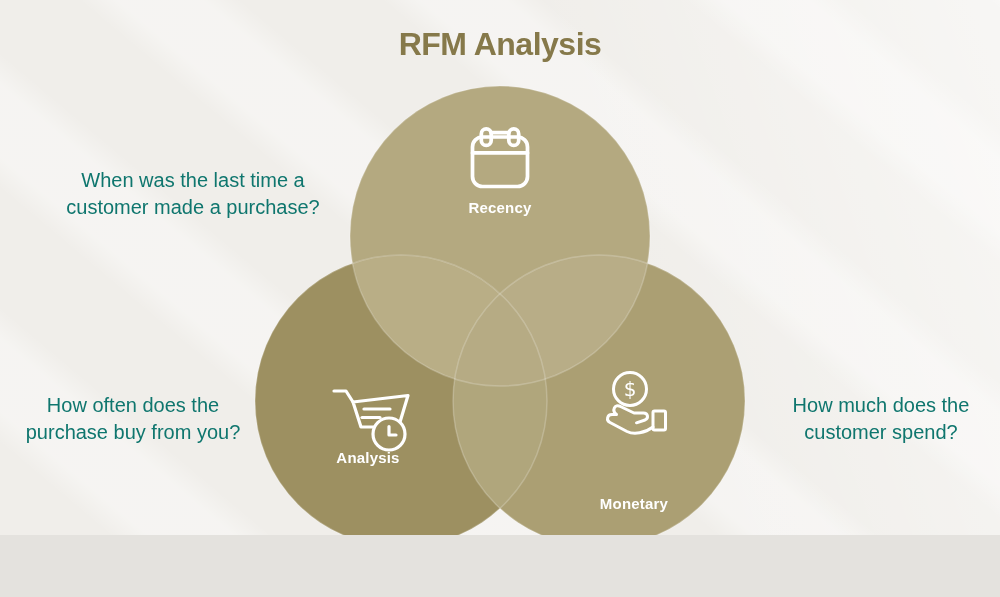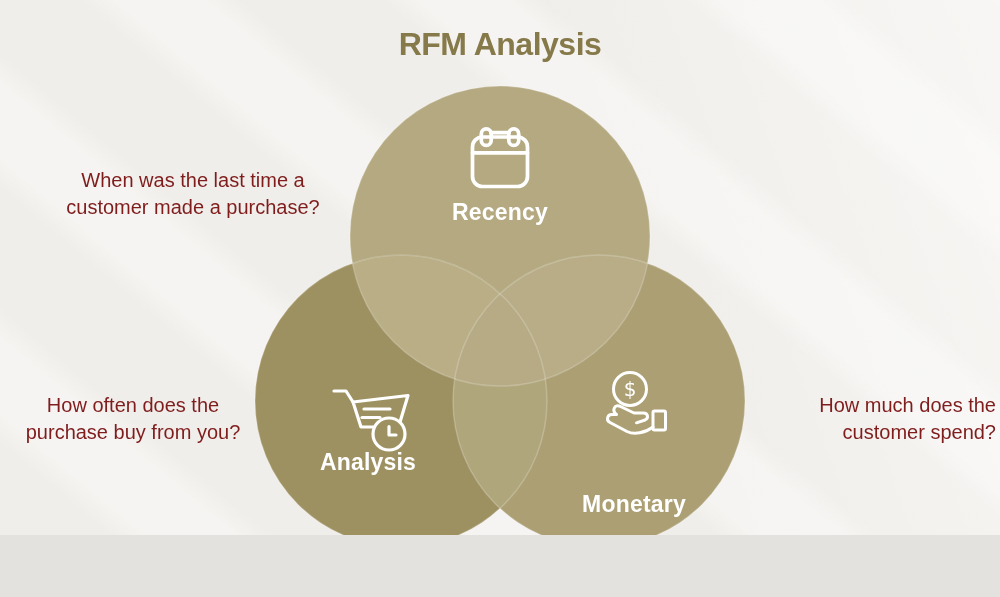--- a/index.html
+++ b/index.html
@@ -21,35 +21,35 @@
   }
   .title{
     position:absolute;top:26px;left:0;width:1000px;
     text-align:center;
     font-size:32px;font-weight:bold;letter-spacing:-0.5px;
     color:#86794a;
   }
   .venn{position:absolute;left:0;top:0;}
   .circle-label{
     position:absolute;
-    color:#ffffff;font-weight:bold;font-size:23px;
+    color:#ffffff;font-weight:bold;font-size:15px;
     text-align:center;letter-spacing:0.2px;
   }
   .label-recency{left:400px;top:199px;width:200px;}
   .label-frequency{left:268px;top:449px;width:200px;}
   .label-monetary{left:564px;top:448px;width:140px;line-height:24.5px;}
   .label-monetary span{display:block;margin-top:44px;}
   .annotation{
     position:absolute;
-    color:#7f1d1d;font-size:20px;line-height:26.5px;
+    color:#0f766e;font-size:20px;line-height:26.5px;
   }
   .annotation span{display:block;}
   .ann-recency{left:28px;top:167px;width:330px;text-align:center;}
   .ann-frequency{left:2px;top:392px;width:262px;text-align:center;}
-  .ann-monetary{left:766px;top:392px;width:230px;text-align:right;}
+  .ann-monetary{left:766px;top:392px;width:230px;text-align:center;}
   .icon{position:absolute;}
   .icon-calendar{left:467px;top:127px;}
   .icon-cart{left:327px;top:382px;}
   .icon-coin{left:597px;top:370px;}
   .icon svg{display:block;}
   .stroke{fill:none;stroke:#ffffff;stroke-linecap:round;stroke-linejoin:round;}
 </style>
 </head>
 <body>
 

